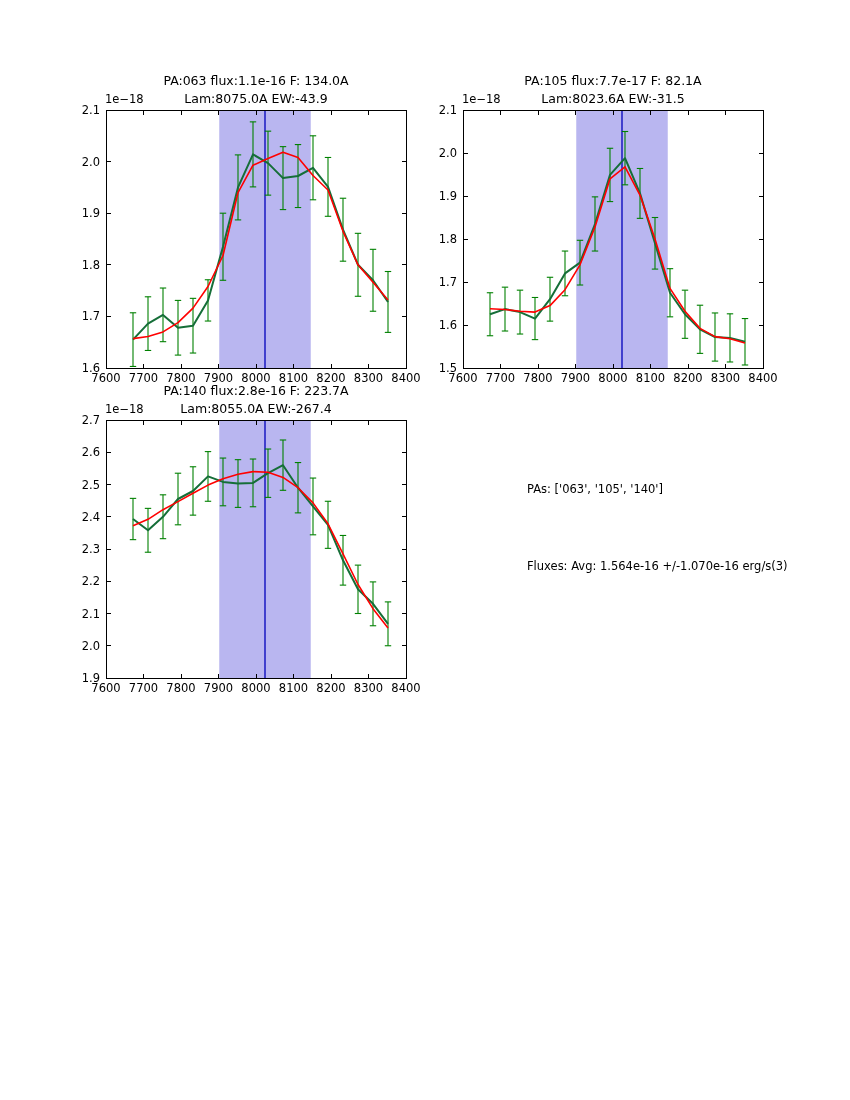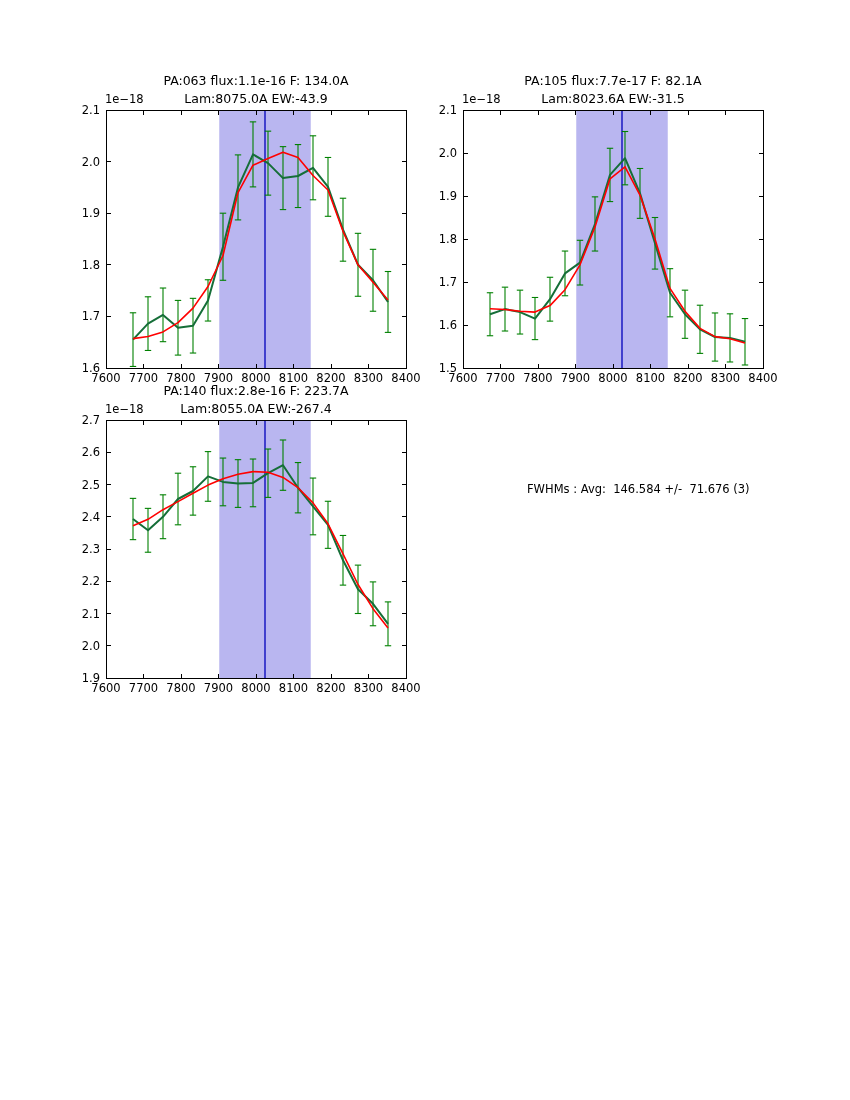--- a/index.html
+++ b/index.html
@@ -383,15 +383,16 @@
             <text x="100" y="488.5" text-anchor="end" font-size="11.5">2.5</text>
             <text x="100" y="456.25" text-anchor="end" font-size="11.5">2.6</text>
             <text x="100" y="424" text-anchor="end" font-size="11.5">2.7</text>
           </g>
           <text x="105" y="413" text-anchor="start" font-size="11.5">1e−18</text>
           <text x="256" y="395" text-anchor="middle" font-size="12.5">PA:140 flux:2.8e-16 F: 223.7A</text>
           <text x="256" y="413" text-anchor="middle" font-size="12.5">Lam:8055.0A EW:-267.4</text>
         </g>
       </svg></div>
   <div class="stats">
-    <div>FWHMs : Avg:  146.584 +/-  71.676 (3)</div>
+    <div>PAs: ['063', '105', '140']</div>
+    <div>Fluxes: Avg: 1.564e-16 +/-1.070e-16 erg/s(3)</div>
   </div>
 </div>
 
 </body></html>

